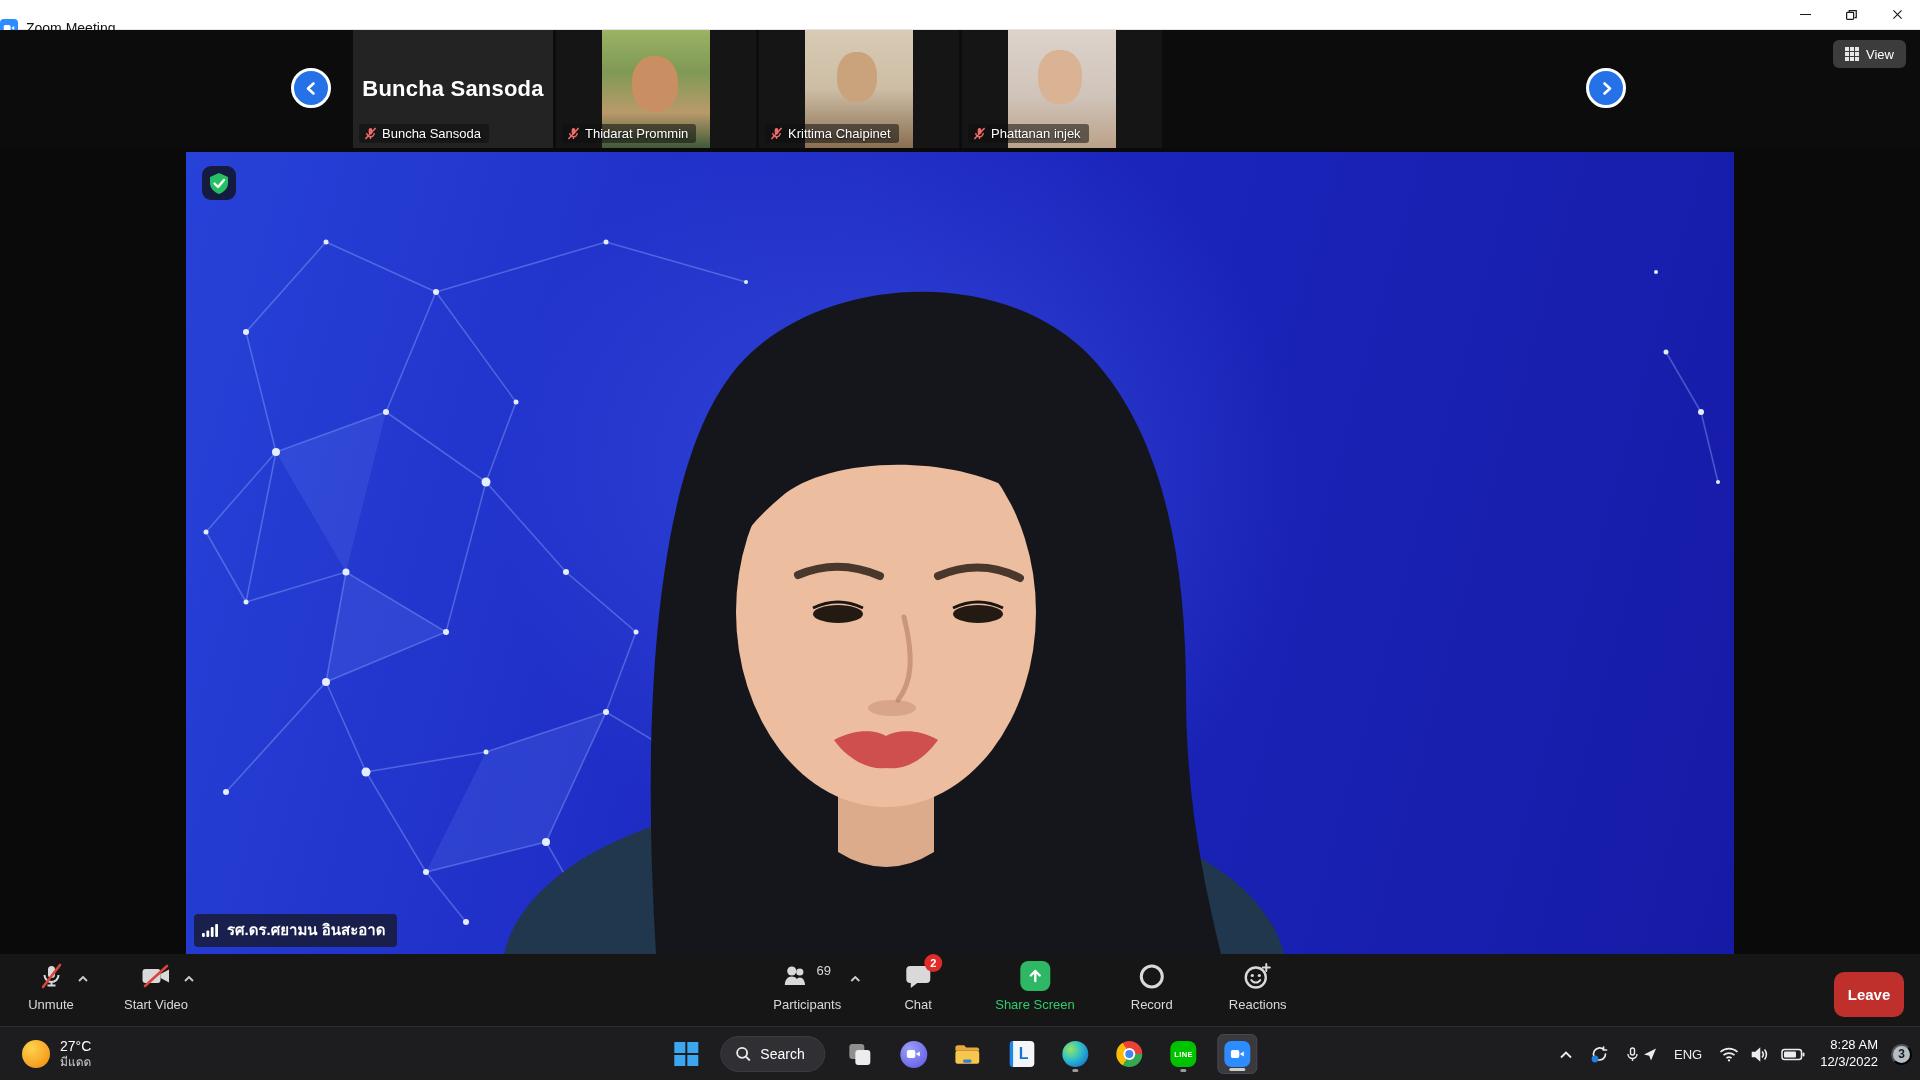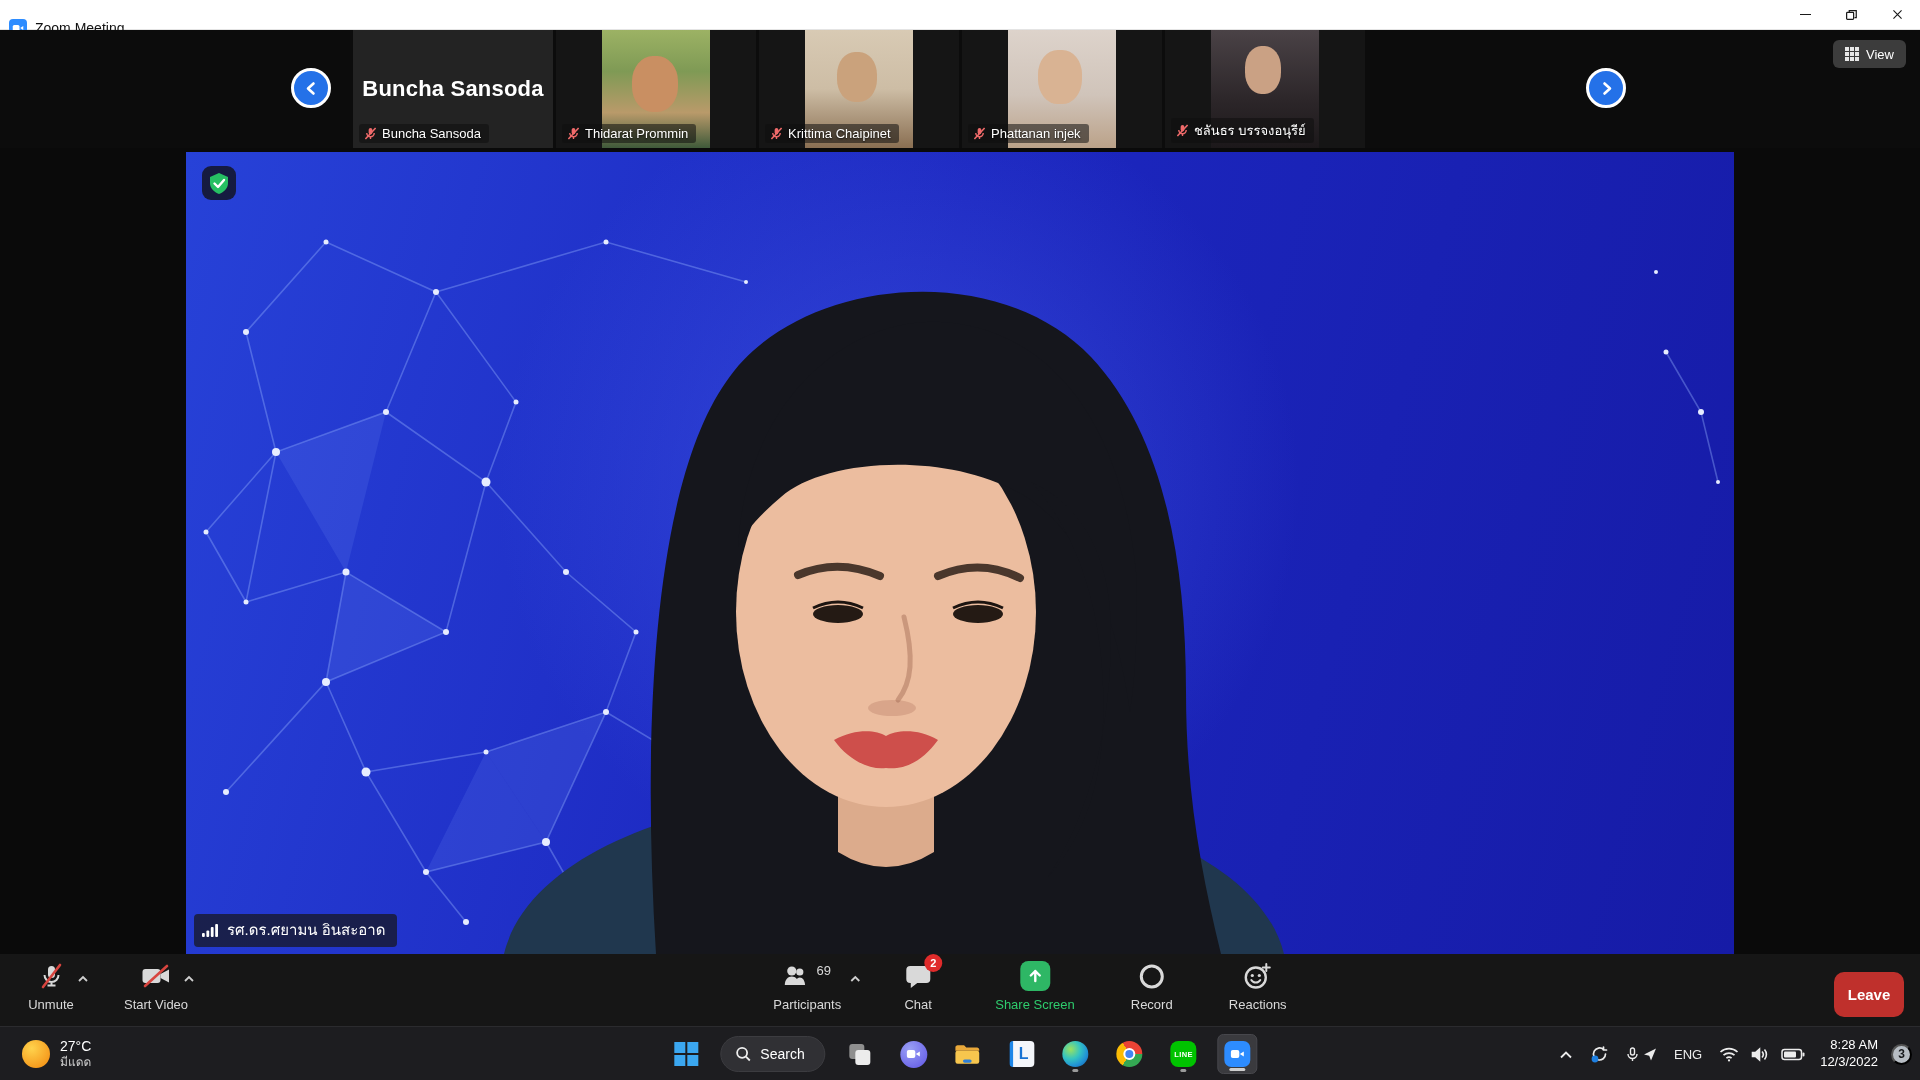--- a/index.html
+++ b/index.html
@@ -3,21 +3,21 @@
 <meta charset="utf-8">
 <style>
   html,body{margin:0;padding:0;background:#000;}
   *{box-sizing:border-box;}
   .app{position:relative;width:1920px;height:1080px;overflow:hidden;
        font-family:"Liberation Sans","DejaVu Sans",sans-serif;background:#0a0a0a;}
 
   
   .titlebar{position:absolute;left:0;top:0;width:1920px;height:30px;background:#fff;
             display:flex;align-items:center;justify-content:space-between;border-bottom:1px solid #e4e4e4;}
-  .tb-left{display:flex;align-items:center;gap:8px;padding-left:9px;margin-top:27px;}
+  .tb-left{display:flex;align-items:center;gap:8px;padding-left:0;margin-top:27px;}
   .zoom-badge{width:18px;height:18px;border-radius:4px;background:#2d8cff;display:flex;align-items:center;justify-content:center;}
   .tb-title{font-size:14px;color:#111;}
   .tb-controls{display:flex;height:30px;}
   .tbc{width:46px;height:30px;border:none;background:transparent;display:flex;align-items:center;justify-content:center;padding:0;cursor:pointer;}
   .min-glyph{display:block;width:11px;height:1.5px;background:#1a1a1a;}
 
   
   .filmstrip{position:absolute;left:0;top:30px;width:1920px;height:118px;background:#0c0c0c;}
   .tiles{position:absolute;left:353px;top:0;height:118px;display:flex;gap:3px;}
   .tile{position:relative;width:200px;height:118px;background:#151515;overflow:hidden;}
@@ -37,21 +37,21 @@
   .v5::after{content:"";position:absolute;left:34px;top:16px;width:36px;height:48px;border-radius:45%;background:#caa184;}
   .plabel{position:absolute;left:6px;bottom:5px;display:flex;align-items:center;gap:5px;
           background:rgba(15,15,15,.55);padding:2px 8px 2px 5px;border-radius:3px;
           color:#fff;font-size:13px;text-shadow:0 1px 2px rgba(0,0,0,.8);white-space:nowrap;max-width:188px;overflow:hidden;}
   .nav-arrow{position:absolute;top:38px;width:40px;height:40px;border-radius:50%;background:#2471e8;
              border:3px solid #fff;display:flex;align-items:center;justify-content:center;cursor:pointer;padding:0;}
   .view-btn{position:absolute;right:14px;top:10px;height:28px;padding:0 12px;border:none;border-radius:6px;
             background:#3c3c3c;color:#fff;font-size:13px;display:flex;align-items:center;gap:7px;cursor:pointer;}
 
   
-  .stage{position:absolute;left:0;top:148px;width:1920px;height:806px;background:#0a0a0a;}
+  .stage{position:absolute;left:0;top:148px;width:1920px;height:806px;background:#0a0a0a;font-weight:bold;}
   .video{position:absolute;left:186px;top:4px;width:1548px;height:802px;overflow:hidden;
          background:radial-gradient(circle at 46% 42%,rgba(70,95,235,.55),rgba(70,95,235,0) 42%),
                     linear-gradient(105deg,#2742d8 0%,#1c27c0 45%,#161ba6 100%);}
   .shield{position:absolute;left:16px;top:14px;width:34px;height:34px;border-radius:9px;
           background:rgba(18,20,30,.82);display:flex;align-items:center;justify-content:center;}
   .speaker-label{position:absolute;left:8px;bottom:7px;display:flex;align-items:center;gap:8px;
                  background:rgba(22,22,26,.72);padding:4px 12px 5px 8px;border-radius:4px;
                  color:#fff;font-size:15px;}
 
   
@@ -189,31 +189,20 @@
         <div class="plabel">
           <svg width="13" height="13" viewBox="0 0 14 14" fill="none" stroke="#ef6a6a" stroke-width="1.5">
               <rect x="5" y="1" width="4" height="7" rx="2" fill="#ef6a6a" stroke="none"></rect>
               <path d="M3 6.5a4 4 0 0 0 8 0M7 10.5V13"></path>
               <path d="M1.5 13 12.5 1" stroke-width="1.7"></path>
             </svg>
           <span>Phattanan injek</span>
         </div>
       </div>
 
-      <div class="tile">
-        <div class="vid v5"></div>
-        <div class="plabel">
-          <svg width="13" height="13" viewBox="0 0 14 14" fill="none" stroke="#ef6a6a" stroke-width="1.5">
-              <rect x="5" y="1" width="4" height="7" rx="2" fill="#ef6a6a" stroke="none"></rect>
-              <path d="M3 6.5a4 4 0 0 0 8 0M7 10.5V13"></path>
-              <path d="M1.5 13 12.5 1" stroke-width="1.7"></path>
-            </svg>
-          <span>ชลันธร บรรจงอนุรีย์</span>
-        </div>
-      </div>
     </div>
 
     <button class="nav-arrow" style="left:1586px">
       <svg width="17" height="17" viewBox="0 0 17 17" fill="none" stroke="#fff" stroke-width="2.6" stroke-linecap="round" stroke-linejoin="round">
           <path d="M6.5 3.5 12 8.5l-5.5 5"></path>
         </svg>
     </button>
 
     <button class="view-btn">
       <svg width="14" height="14" viewBox="0 0 14 14" fill="#e8e8e8">

